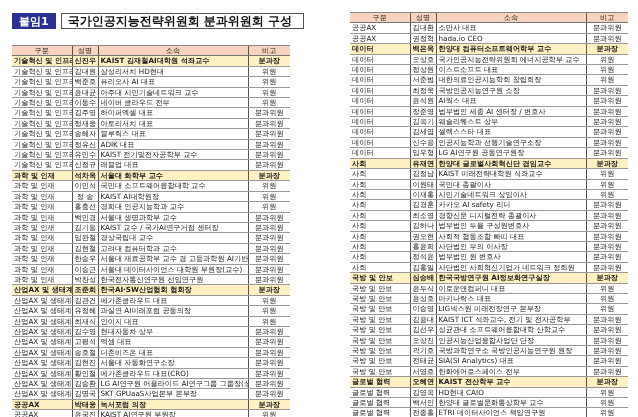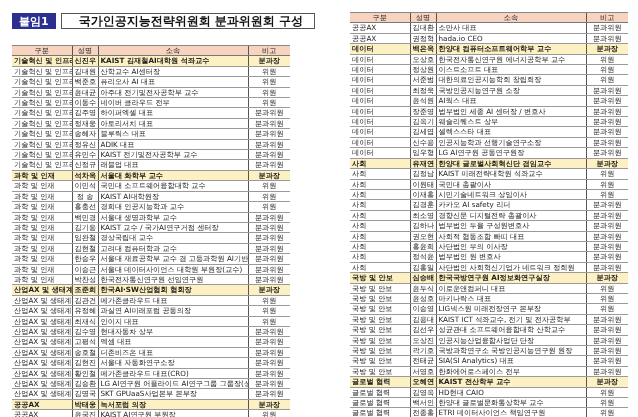--- a/index.html
+++ b/index.html
@@ -7,21 +7,21 @@
     width:638px; height:417px; background:#ffffff; position:relative; overflow:hidden;
     font-family:"DejaVu Sans", "Liberation Sans", sans-serif;
   }
   .title-wrap { position:absolute; left:12px; top:13px; height:16px; display:flex; align-items:stretch;justify-content:space-between; }
   .badge {
     background:#2b2f8f; color:#ffffff; font-weight:bold; font-size:11px;
     padding:0 7px; display:flex; align-items:center; margin-right:5px;
   }
   .title-box {
     width:235px; border:1px solid #555; display:flex; align-items:center;
-    padding-left:17px; font-weight:bold; font-size:12px; color:#111;
+    padding-left:6px; font-weight:bold; font-size:12px; color:#111;
   }
   table {
     position:absolute; border-collapse:collapse; table-layout:fixed;
     font-size:7.2px; line-height:9.4px; color:#222;
   }
   #table-left  { left:12px;  top:45px;  width:278px; }
   #table-right { left:350px; top:12px;  width:278px; }
   th {
     background:#f8d3c0; font-weight:normal; height:9px; padding:0 2px;
     border-top:1px solid #888; border-bottom:1px solid #777;
@@ -66,33 +66,33 @@
   <tbody>
       <tr class="chair">
         <td class="c-cat">기술혁신 및 인프라</td>
         <td class="c-name">신진우</td>
         <td class="c-aff">KAIST 김재철AI대학원 석좌교수</td>
         <td class="c-note">분과장</td>
       </tr>
       <tr>
         <td class="c-cat">기술혁신 및 인프라</td>
         <td class="c-name">김대원</td>
-        <td class="c-aff">산학교수 AI센터장</td>
+        <td class="c-aff">삼성리서치 HD현대</td>
         <td class="c-note">위원</td>
       </tr>
       <tr>
         <td class="c-cat">기술혁신 및 인프라</td>
         <td class="c-name">백준호</td>
         <td class="c-aff">퓨리오사 AI 대표</td>
         <td class="c-note">위원</td>
       </tr>
       <tr>
         <td class="c-cat">기술혁신 및 인프라</td>
         <td class="c-name">윤대균</td>
-        <td class="c-aff">아주대 전기및전자공학부 교수</td>
+        <td class="c-aff">아주대 시민기술네트워크 교수</td>
         <td class="c-note">위원</td>
       </tr>
       <tr>
         <td class="c-cat">기술혁신 및 인프라</td>
         <td class="c-name">이동수</td>
         <td class="c-aff">네이버 클라우드 전무</td>
         <td class="c-note">위원</td>
       </tr>
       <tr>
         <td class="c-cat">기술혁신 및 인프라</td>
@@ -307,21 +307,21 @@
       </tr>
       <tr class="chair">
         <td class="c-cat">데이터</td>
         <td class="c-name">백은옥</td>
         <td class="c-aff">한양대 컴퓨터소프트웨어학부 교수</td>
         <td class="c-note">분과장</td>
       </tr>
       <tr>
         <td class="c-cat">데이터</td>
         <td class="c-name">오상호</td>
-        <td class="c-aff">한국전자통신연구원 에너지공학부 교수</td>
+        <td class="c-aff">국가인공지능전략위원회 에너지공학부 교수</td>
         <td class="c-note">위원</td>
       </tr>
       <tr>
         <td class="c-cat">데이터</td>
         <td class="c-name">정상원</td>
         <td class="c-aff">이스트소프트 대표</td>
         <td class="c-note">위원</td>
       </tr>
       <tr>
         <td class="c-cat">데이터</td>

